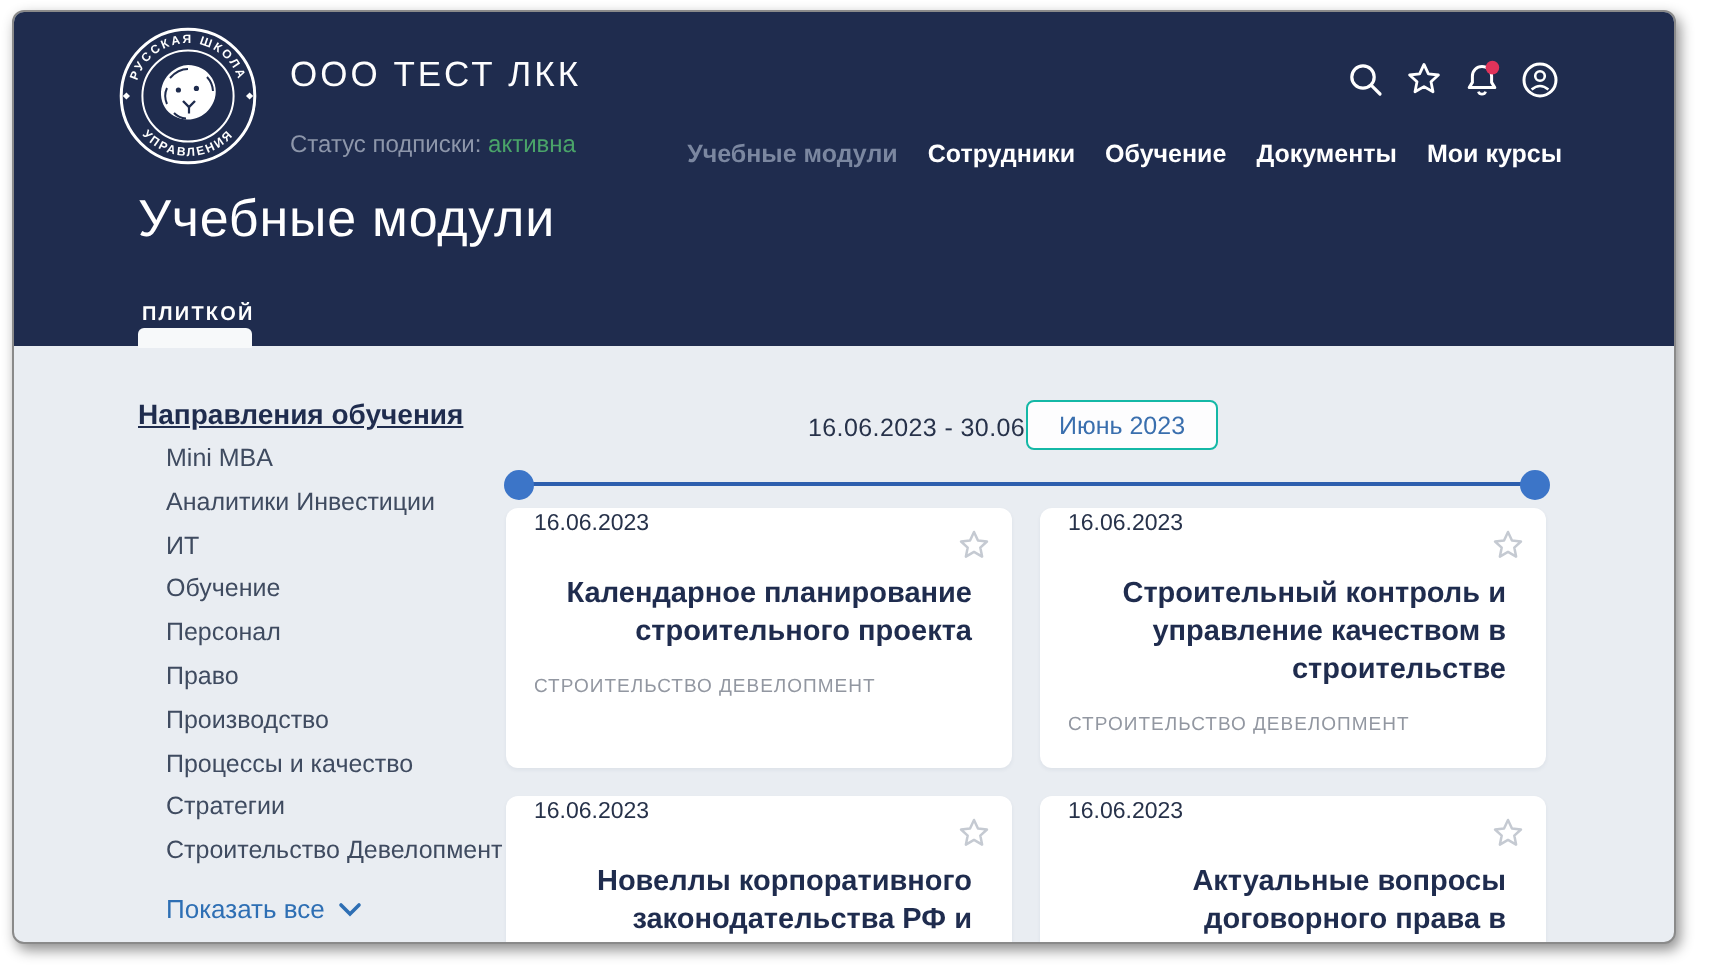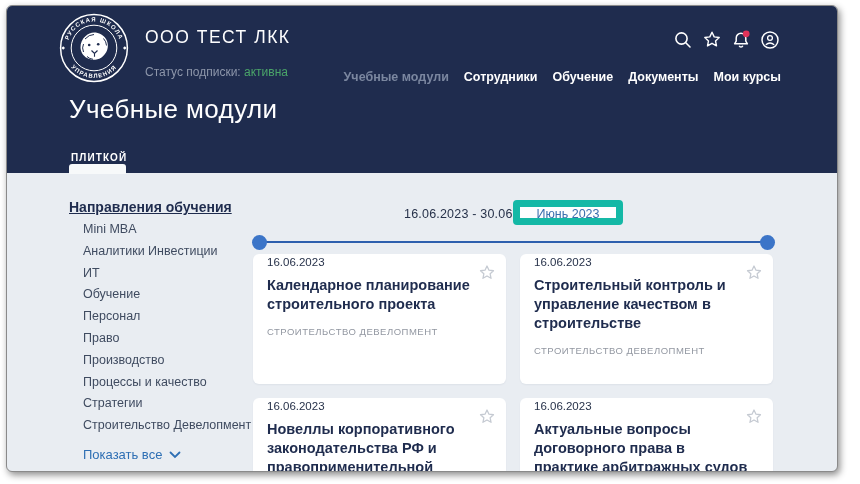--- a/index.html
+++ b/index.html
@@ -45,39 +45,39 @@
   .side-heading { position:absolute; left:62px; top:26px; font-size:14px;
                   font-weight:700; color:#1f2c4e;text-decoration:underline; }
   .side-list { position:absolute; left:76px; top:46px; list-style:none; }
   .side-list li { height:21.8px; line-height:21.8px; font-size:12.5px;
                   color:#3f4b60; cursor:pointer; white-space:nowrap; }
   .show-all { position:absolute; left:76px; top:274px; display:flex; align-items:center;
               gap:7px; color:#2e6fb4; font-size:13px; cursor:pointer; }
 
   .toolbar-date { position:absolute; left:397px; top:34px; font-size:12.5px;
                   color:#27324a; letter-spacing:.2px; }
-  .month-btn { position:absolute; left:506px; top:27px; width:110px; height:25px;
-               background:#fdfdfe; border:7px solid #14b8a6; border-radius:4px;
+  .month-btn { position:absolute; left:506px; top:27px; width:96px; height:25px;
+               background:#fdfdfe; border:1px solid #14b8a6; border-radius:4px;
                color:#3a6fae; font-size:12.5px; font-family:inherit; cursor:pointer; }
 
   .slider { position:absolute; left:245px; top:61px; width:523px; height:16px; }
   .slider .track { position:absolute; left:7px; right:7px; top:6.5px; height:2.5px;
                    background:#2d5fae; }
   .slider .handle { position:absolute; top:.5px; width:15px; height:15px; border-radius:50%;
                     background:#3c75c8; cursor:grab; }
   .slider .handle.left  { left:0; }
   .slider .handle.right { right:0; }
 
   .grid { position:absolute; left:246px; top:81px; width:520px;
           display:grid; grid-template-columns:253px 253px; gap:14px; grid-auto-rows:130px; }
   .card { background:#fff; border-radius:6px; padding:2px 14px; position:relative;
           box-shadow:0 1px 2px rgba(31,44,78,.06); cursor:pointer; }
   .card-date { font-size:11.5px; color:#27324a; }
-  .card-title { margin-top:8px; font-size:14.5px; line-height:1.32; font-weight:700;
-                color:#1f2c4e; padding-right:6px; }
+  .card-title { margin-top:20px; font-size:14.5px; line-height:1.32; font-weight:700;
+                color:#1f2c4e; padding-right:6px;text-align:right; }
   .card-tag { margin-top:12px; font-size:9.5px; letter-spacing:.5px; color:#9297a1; }
   .card-star { position:absolute; top:10px; right:10px; width:18px; height:18px; cursor:pointer; }
 </style>
 </head>
 <body>
 
 <div class="frame">
 
   <header class="header">
 

